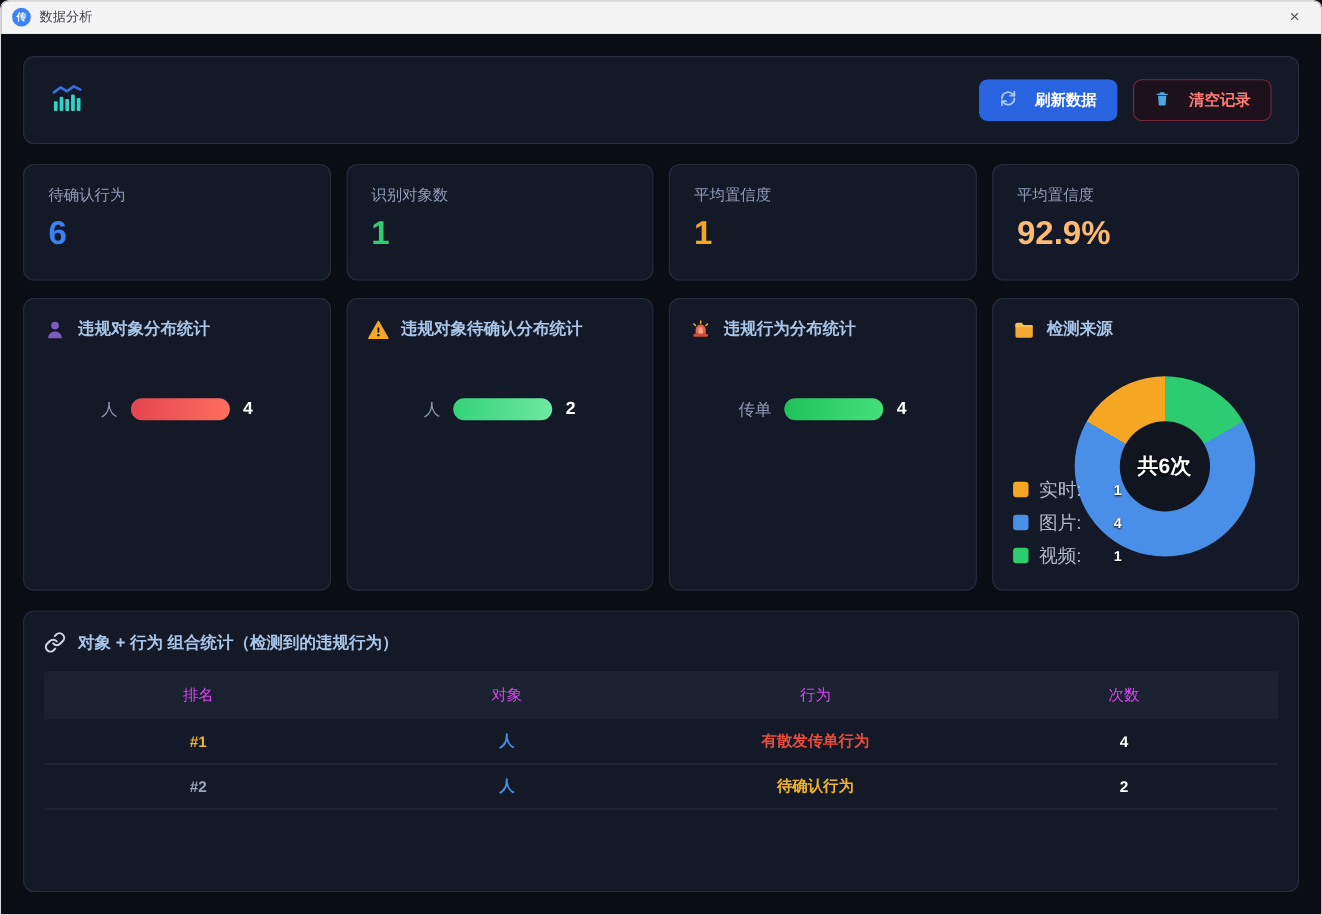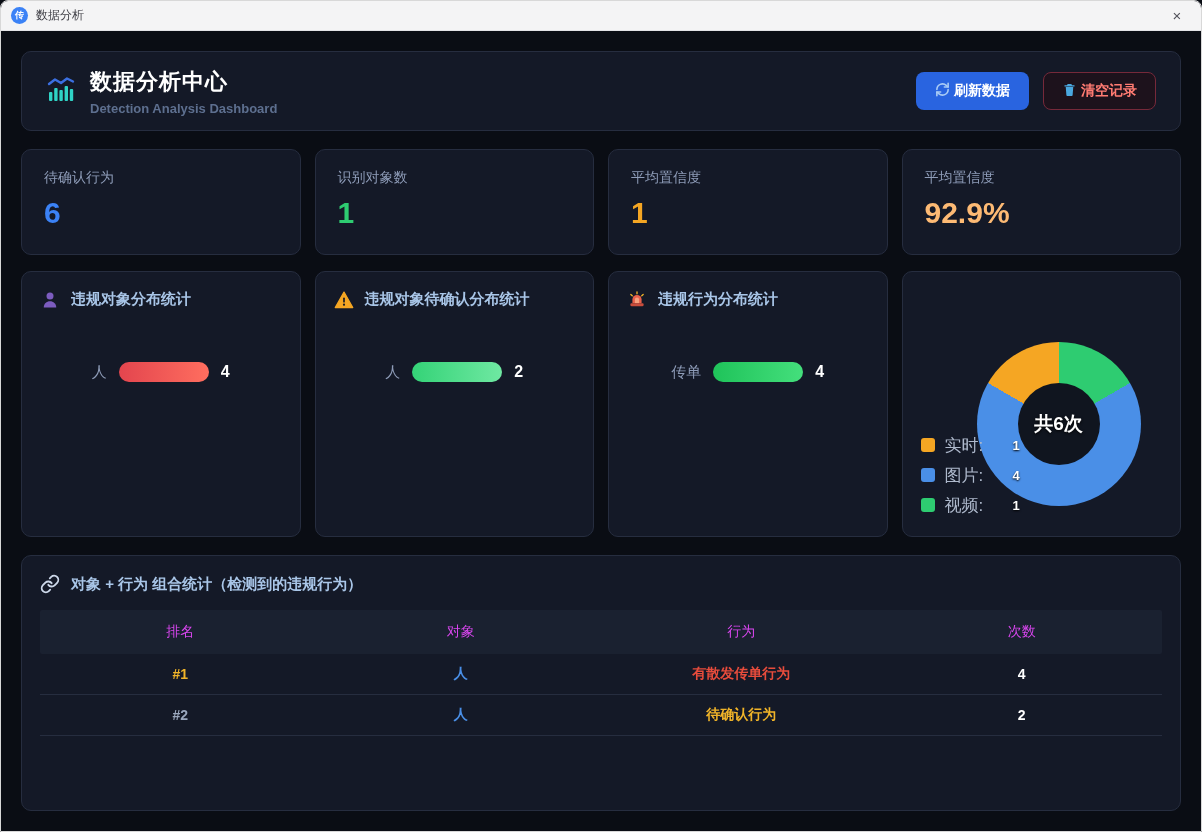--- a/index.html
+++ b/index.html
@@ -38,21 +38,21 @@
   
   .header-card {
     height: 80px; display: flex; align-items: center; justify-content: space-between;
     padding: 0 24px; margin-bottom: 18px;
   }
   .header-left { display: flex; align-items: center; }
   .header-icon { margin-right: 14px; margin-top: 2px; }
   .header-title { font-size: 22px; font-weight: bold; color: #ffffff; letter-spacing: 1px; }
   .header-subtitle { font-size: 13px; font-weight: bold; color: #5d6f8f; margin-top: 4px; }
   .header-buttons { display: flex; gap: 14px; }
-  .btn { display: flex; align-items: center; gap: 4px; border-radius: 8px; padding: 9px 18px; font-size: 14px; font-weight: bold; cursor: pointer; border: 1px solid transparent; font-family: inherit; }
+  .btn { display: flex; align-items: center; gap: 17px; border-radius: 8px; padding: 9px 18px; font-size: 14px; font-weight: bold; cursor: pointer; border: 1px solid transparent; font-family: inherit; }
   .btn-refresh { background: #2964e0; color: #ffffff; }
   .btn-clear { background: #1d121c; border-color: #76293a; color: #ff7b72; }
 
   
   .stats-row { display: flex; gap: 14px; margin-bottom: 16px; }
   .stat-card { flex: 1; height: 106px; padding: 19px 22px; }
   .stat-label { font-size: 14px; color: #8e9cb8; }
   .stat-value { font-size: 30px; font-weight: bold; margin-top: 9px; }
   .v-blue { color: #3b82f6; }
   .v-green { color: #2ecc71; }
@@ -129,24 +129,20 @@
         <span class="header-icon">
           <svg width="30" height="30" viewBox="0 0 30 30">
             <rect x="3" y="17" width="3.4" height="9" rx="1" fill="#2fd3c6"></rect>
             <rect x="8.2" y="13" width="3.4" height="13" rx="1" fill="#2fd3c6"></rect>
             <rect x="13.4" y="15" width="3.4" height="11" rx="1" fill="#2fd3c6"></rect>
             <rect x="18.6" y="11" width="3.4" height="15" rx="1" fill="#2fd3c6"></rect>
             <rect x="23.8" y="14" width="3.4" height="12" rx="1" fill="#2fd3c6"></rect>
             <polyline points="3,9 9,4.5 15,8 21,3.5 27,6.5" fill="none" stroke="#3b6fe0" stroke-width="2.4" stroke-linecap="round" stroke-linejoin="round"></polyline>
           </svg>
         </span>
-        <div>
-          <div class="header-title">数据分析中心</div>
-          <div class="header-subtitle">Detection Analysis Dashboard</div>
-        </div>
       </div>
       <div class="header-buttons">
         <button class="btn btn-refresh">
           <span>
             <svg width="15" height="15" viewBox="0 0 24 24" fill="none" stroke="#a9cbf5" stroke-width="2.6" stroke-linecap="round" stroke-linejoin="round">
               <path d="M21 2v6h-6"></path>
                 <path d="M3 12a9 9 0 0 1 15-6.7L21 8"></path>
               <path d="M3 22v-6h6"></path>
                 <path d="M21 12a9 9 0 0 1-15 6.7L3 16"></path>
             </svg>
@@ -234,20 +230,29 @@
           <span class="panel-title">违规行为分布统计</span>
         </div>
         <div class="bar-row">
           <span class="bar-label">传单</span>
           <span class="bar-track bar-green"></span>
           <span class="bar-value">4</span>
         </div>
       </div>
 
       <div class="card panel">
+        <div class="panel-head">
+          <span class="panel-icon">
+            <svg width="20" height="20" viewBox="0 0 24 24">
+              <path d="M2.5 6.5a2 2 0 0 1 2-2h5l2 2.4h8a2 2 0 0 1 2 2v9.6a2 2 0 0 1-2 2h-15a2 2 0 0 1-2-2z" fill="#f0a933"></path>
+              <path d="M2.5 9h19v-1a1.5 1.5 0 0 0-1.5-1.5h-8.5l-2-2.4H4.5a2 2 0 0 0-2 2z" fill="#f7c14f"></path>
+            </svg>
+          </span>
+          <span class="panel-title">检测来源</span>
+        </div>
         <div class="donut">
           <div class="donut-hole">
             <span class="donut-center">共6次</span>
           </div>
         </div>
         <div class="legend">
           <div class="legend-item">
             <span class="legend-swatch sw-orange"></span>
             <span class="legend-label">实时:</span>
             <span class="legend-value">1</span>

